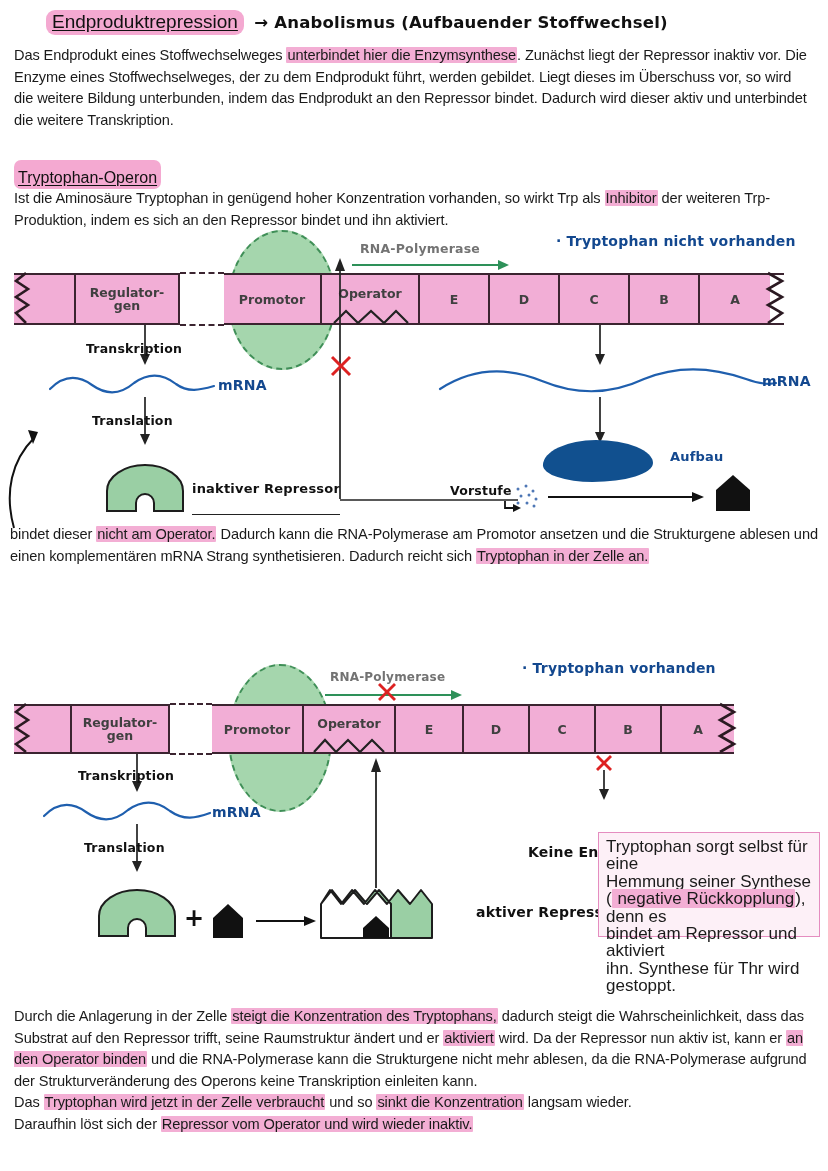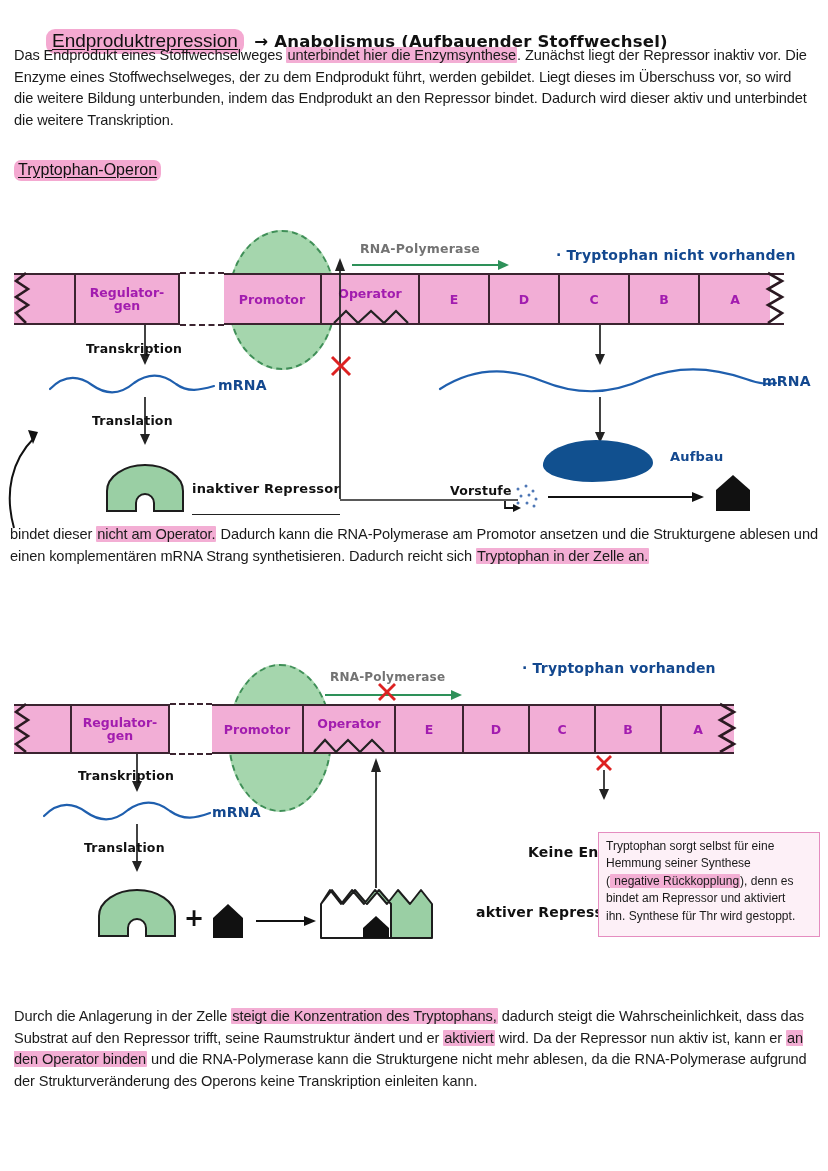--- a/index.html
+++ b/index.html
@@ -17,40 +17,40 @@
   }
   .hl{background:#f3aed4;padding:0 1px;border-radius:1px;}
 
   .heading{
     display:inline-block;font-size:19px;line-height:24px;
     background:#f4a9d1;border-radius:9px;padding:0 6px 1px 6px;
     text-decoration:underline;text-underline-offset:2px;color:#111;
   }
   .heading2{
     display:inline-block;font-size:16px;line-height:20px;
-    background:#f4a9d1;border-radius:7px;padding:0 4px 1px 4px;
+    background:#f4a9d1;border-radius:7px;padding:8px 4px 1px 4px;
     text-decoration:underline;text-underline-offset:2px;color:#111;
   }
   .hand{
     font-family:"DejaVu Sans",sans-serif;font-weight:600;
     letter-spacing:0.2px;
   }
   .hand-ink{color:#111;}
   .hand-blue{color:#13488f;}
   .hand-green{color:#737373;}
 
   .abs{position:absolute;}
 
   
   .genebar{position:absolute;display:flex;border-top:2.6px solid #3b2430;border-bottom:2.6px solid #3b2430;box-sizing:border-box;}
   .seg{
     background:#f2aed6;border-right:2px solid #3b2430;
     display:flex;align-items:center;justify-content:center;
     font-family:"DejaVu Sans",sans-serif;font-weight:600;font-size:12.5px;
-    color:#a21caf;text-align:center;line-height:13px;box-sizing:border-box;
+    color:#404040;text-align:center;line-height:13px;box-sizing:border-box;
     position:relative;
   }
   .seg.noline{border-right:none;}
   .seg.gap{background:#ffffff;border-right:none;border-top:2.6px dashed #3b2430;border-bottom:2.6px dashed #3b2430;margin-top:-2.6px;margin-bottom:-2.6px;}
   .seg.blank{}
 
   
   .polyblob{
     position:absolute;border-radius:50%;
     background:rgba(140,203,150,0.78);
@@ -59,46 +59,49 @@
   }
 
   .enzyme-blob{
     position:absolute;background:#11508f;border-radius:48% 52% 55% 45%/60% 55% 45% 40%;
   }
 
   
   .callout{
     position:absolute;border:1.6px solid #e58dc0;background:#fdf0f7;
     box-sizing:border-box;padding:5px 7px;
-    font-size:12px;line-height:17.4px;color:#1a1a1a;
+    font-size:17px;line-height:17.4px;color:#1a1a1a;
   }
 
   svg{display:block;overflow:visible;}
 </style>
 </head>
 <body>
 
 <div class="page">
 
-  <div class="abs" style="left:14px;top:29px;padding-left:32px;">
+  <div class="abs" style="left:14px;top:10px;padding-left:32px;">
     <span class="heading">Endproduktrepression</span>
     <span class="hand hand-ink" style="font-size:16.5px;margin-left:6px;">→ Anabolismus (Aufbauender Stoffwechsel)</span>
   </div>
 
   <div class="abs para" style="left:14px;top:45px;width:800px;">
     <span>Das Endprodukt eines Stoffwechselweges </span><span class="hl">unterbindet hier die Enzymsynthese</span><span>. Zunächst liegt der Repressor inaktiv vor. Die Enzyme eines Stoffwechselweges, der zu dem Endprodukt führt, werden gebildet. Liegt dieses im Überschuss vor, so wird die weitere Bildung unterbunden, indem das Endprodukt an den Repressor bindet. Dadurch wird dieser aktiv und unterbindet die weitere Transkription.</span>
   </div>
 
   <div class="abs" style="left:14px;top:160px;">
     <span class="heading2">Tryptophan-Operon</span>
   </div>
+  <div class="abs para" style="left:14px;top:188px;width:800px;">
+    <span>Ist die Aminosäure Tryptophan in genügend hoher Konzentration vorhanden, so wirkt Trp als </span><span class="hl">Inhibitor</span><span> der weiteren Trp-Produktion, indem es sich an den Repressor bindet und ihn aktiviert.</span>
+  </div>
 
   <div class="abs" style="left:0;top:225px;width:828px;height:295px;">
 
-    <div class="abs hand hand-blue" style="left:556px;top:22px;font-size:14px;">· Tryptophan nicht vorhanden</div>
+    <div class="abs hand hand-blue" style="left:556px;top:8px;font-size:14px;">· Tryptophan nicht vorhanden</div>
 
     <div class="polyblob" style="left:228px;top:5px;width:108px;height:140px;"></div>
 
     <div class="abs hand hand-green" style="left:360px;top:16px;font-size:12.5px;">RNA-Polymerase</div>
     <svg class="abs" style="left:352px;top:33px;" width="160" height="14">
       <line x1="0" y1="7" x2="146" y2="7" stroke="#2e9159" stroke-width="2"></line>
       <polygon points="146,2 157,7 146,12" fill="#2e9159"></polygon>
     </svg>
 
     <div class="genebar" style="left:14px;top:48px;height:52px;width:770px;">
@@ -311,15 +314,17 @@
       <div>Tryptophan sorgt selbst für eine</div>
       <div>Hemmung seiner Synthese</div>
       <div><span>(</span><span class="hl"> negative Rückkopplung</span><span>), denn es</span></div>
       <div>bindet am Repressor und aktiviert</div>
       <div>ihn. Synthese für Thr wird gestoppt.</div>
     </div>
   </div>
 
   <div class="abs para" style="left:14px;top:958px;width:804px;margin-top:48px;">
     <div><span>Durch die Anlagerung in der Zelle </span><span class="hl">steigt die Konzentration des Tryptophans,</span><span> dadurch steigt die Wahrscheinlichkeit, dass das Substrat auf den Repressor trifft, seine Raumstruktur ändert und er </span><span class="hl">aktiviert</span><span> wird. Da der Repressor nun aktiv ist, kann er </span><span class="hl">an den Operator binden</span><span> und die RNA-Polymerase kann die Strukturgene nicht mehr ablesen, da die RNA-Polymerase aufgrund der Strukturveränderung des Operons keine Transkription einleiten kann.</span></div>
+    <div><span>Das </span><span class="hl">Tryptophan wird jetzt in der Zelle verbraucht</span><span> und so </span><span class="hl">sinkt die Konzentration</span><span> langsam wieder.</span></div>
+    <div><span>Daraufhin löst sich der </span><span class="hl">Repressor vom Operator und wird wieder inaktiv.</span></div>
   </div>
 
 </div>
 
 </body></html>

